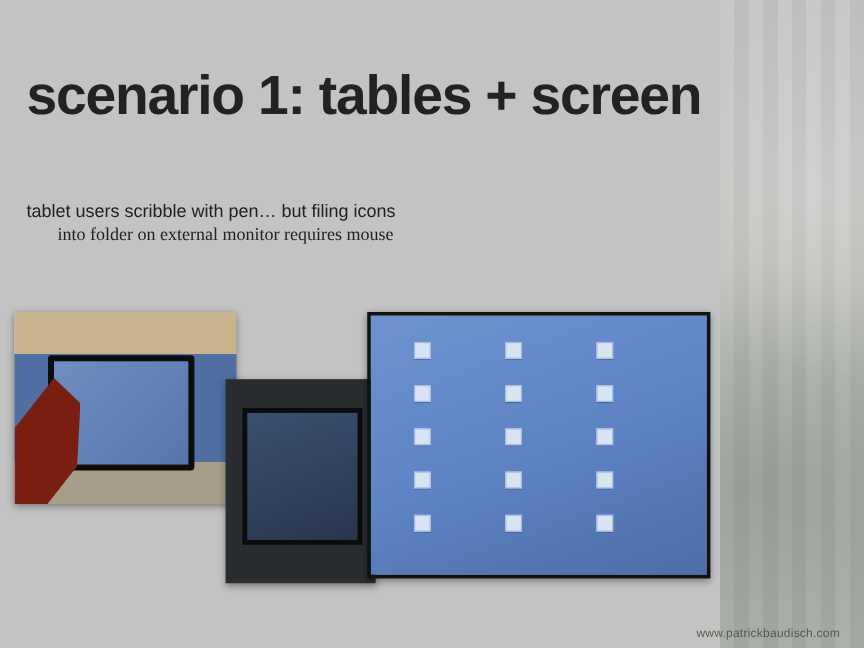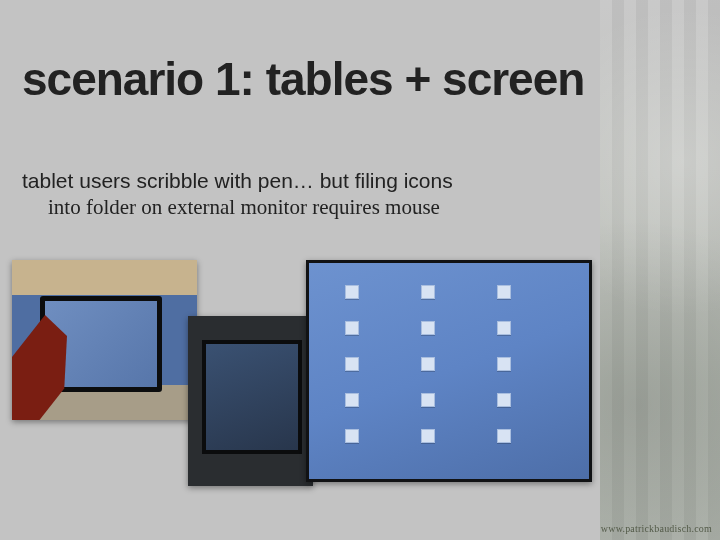--- a/index.html
+++ b/index.html
@@ -34,21 +34,21 @@
     font-weight: 900;
     letter-spacing: -1px;
     color: #222;
     line-height: 1;
   }
   .body-text {
     position: absolute;
     left: 22px;
     top: 168px;
     width: 520px;
-    font-size: 21px;
+    font-size: 15px;
     color: #222;
     line-height: 1.25;
   }
   .body-text .line2 { padding-left: 26px; display: block; font-family: Liberation Serif, serif; }
   .photo-area {
     position: absolute;
     left: 12px;
     top: 260px;
     width: 580px;
     height: 260px;
@@ -92,27 +92,26 @@
     border: 3px solid #111214;
   }
   
   .photo3 .icon {
     position: absolute; width: 14px; height: 14px;
     background: #d8e3f3; border: 1px solid #a9bedf;
     box-shadow: 0 1px 0 rgba(0,0,0,0.2);
   }
   .footer-link {
     position: absolute;
-    right: 8px;
+    right: 20px;
     bottom: 6px;
     font-size: 10px;
     color: #4a523f;
     letter-spacing: 0.02em;
     opacity: 0.9;
-    font-family: Liberation Serif, serif;
   }
 </style>
 </head>
 <body>
 
 <div class="sidebar-deco"></div>
 
 <h1 class="title">scenario 1: tables + screen</h1>
 
 <div class="body-text">

